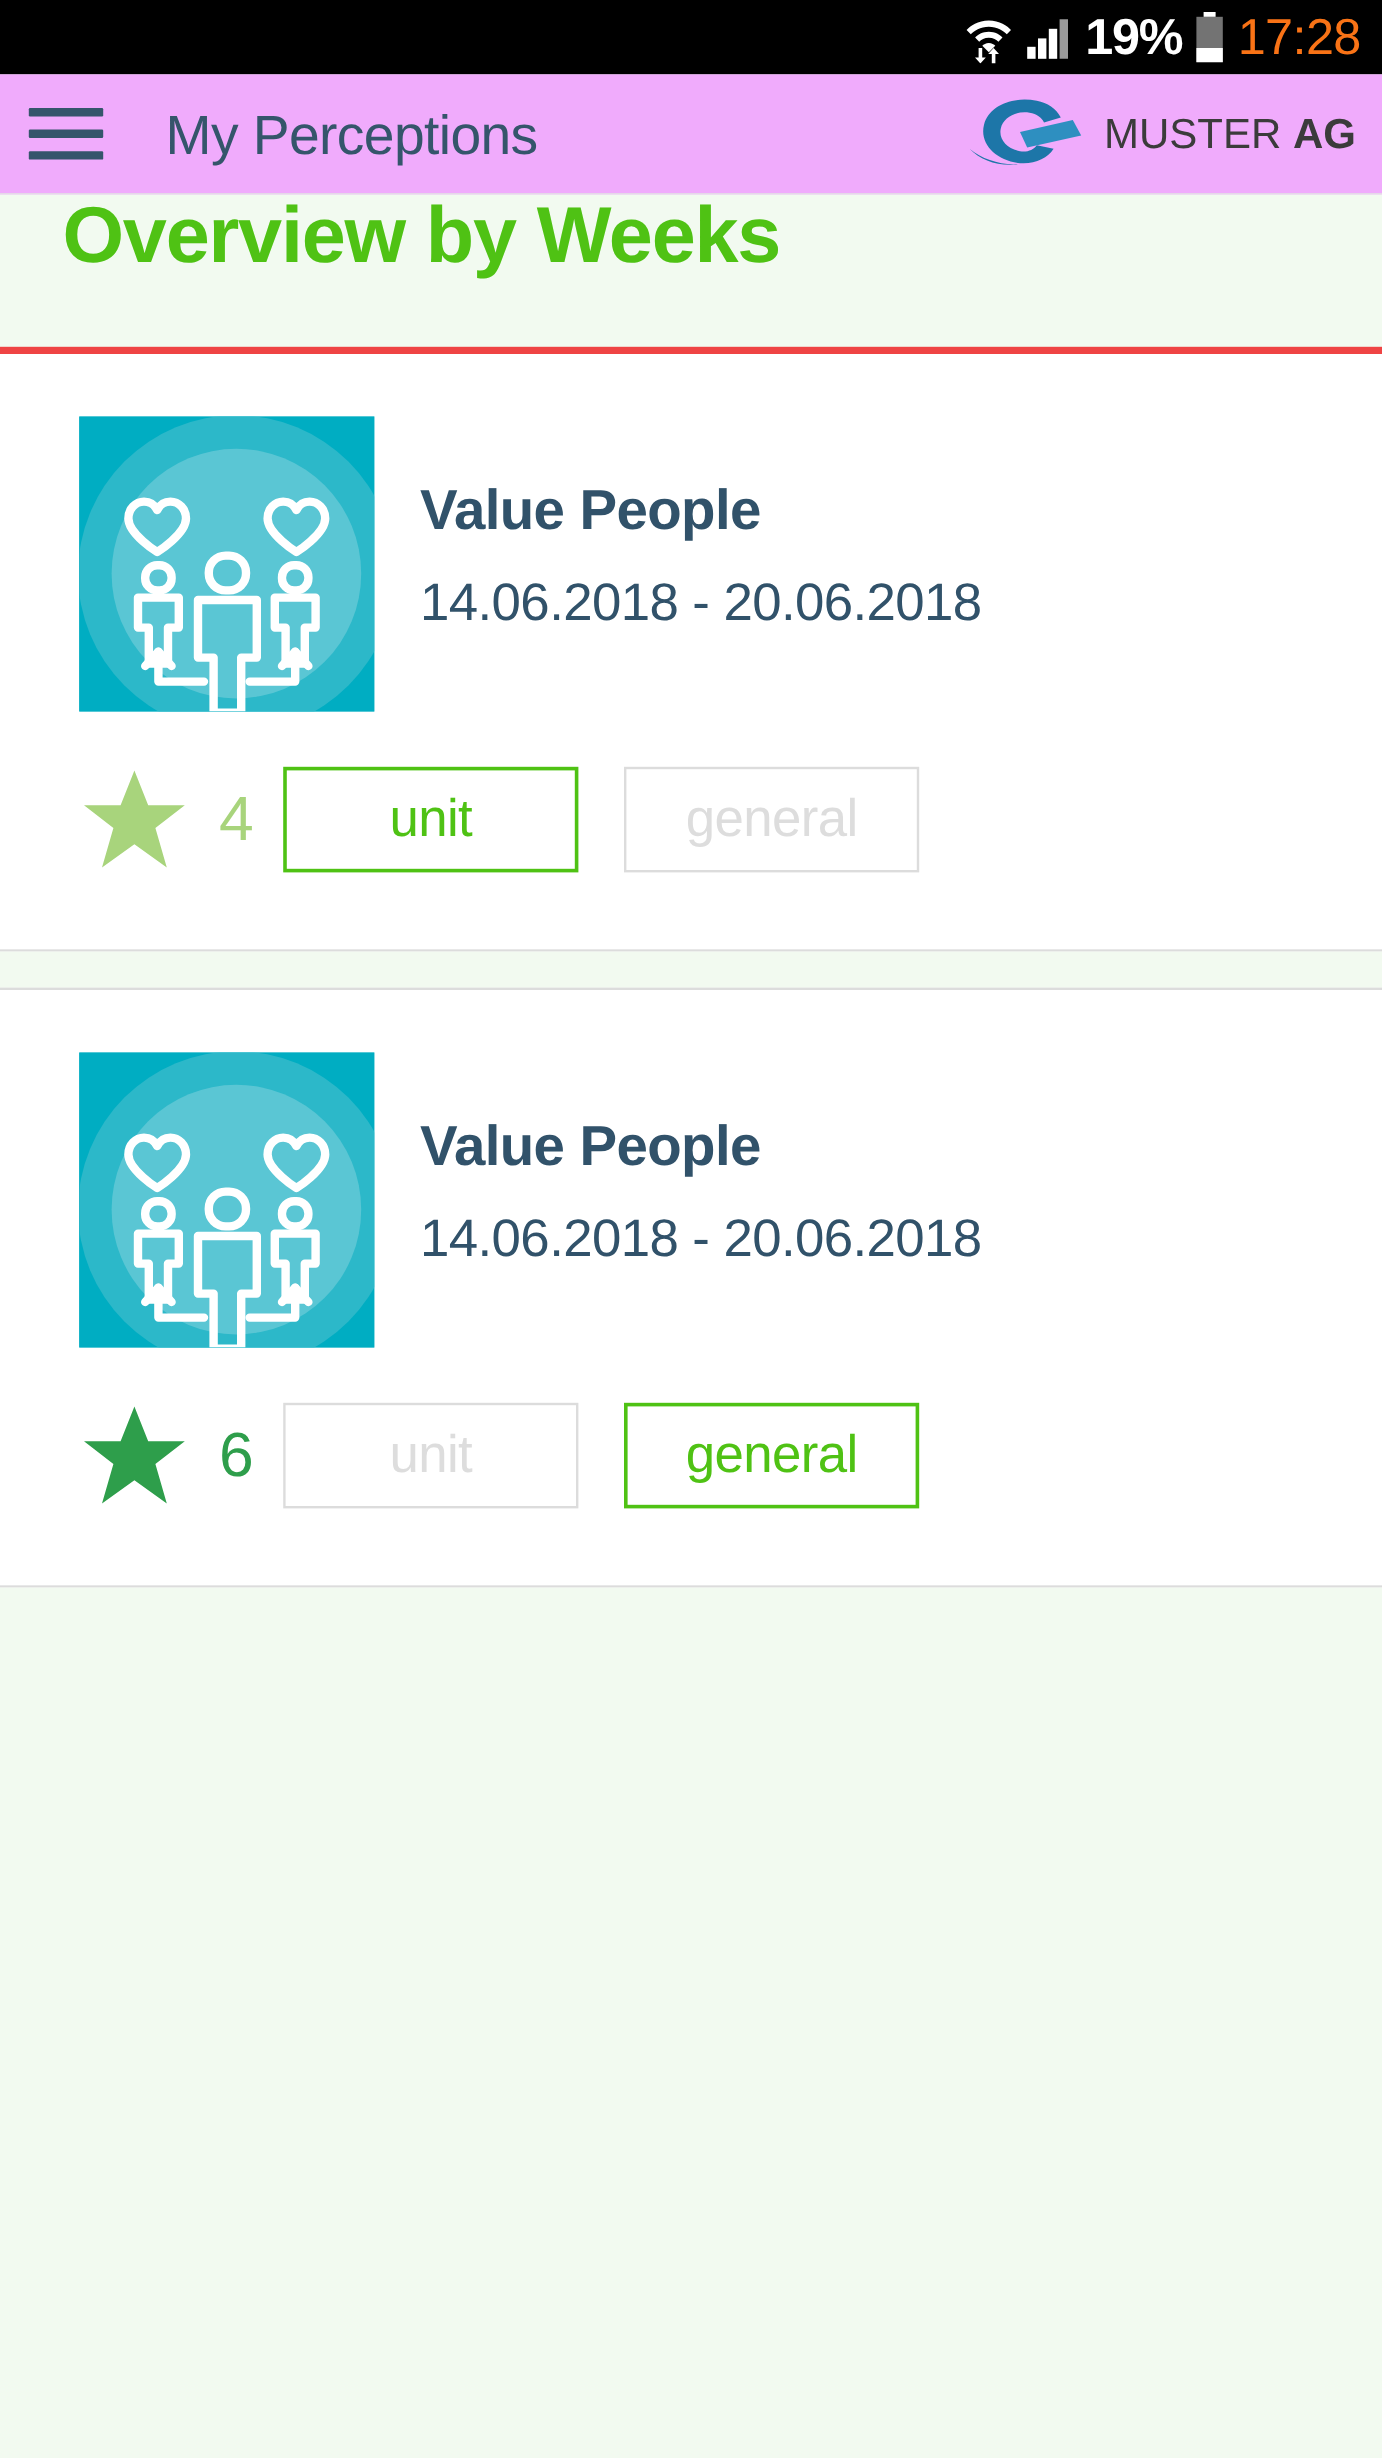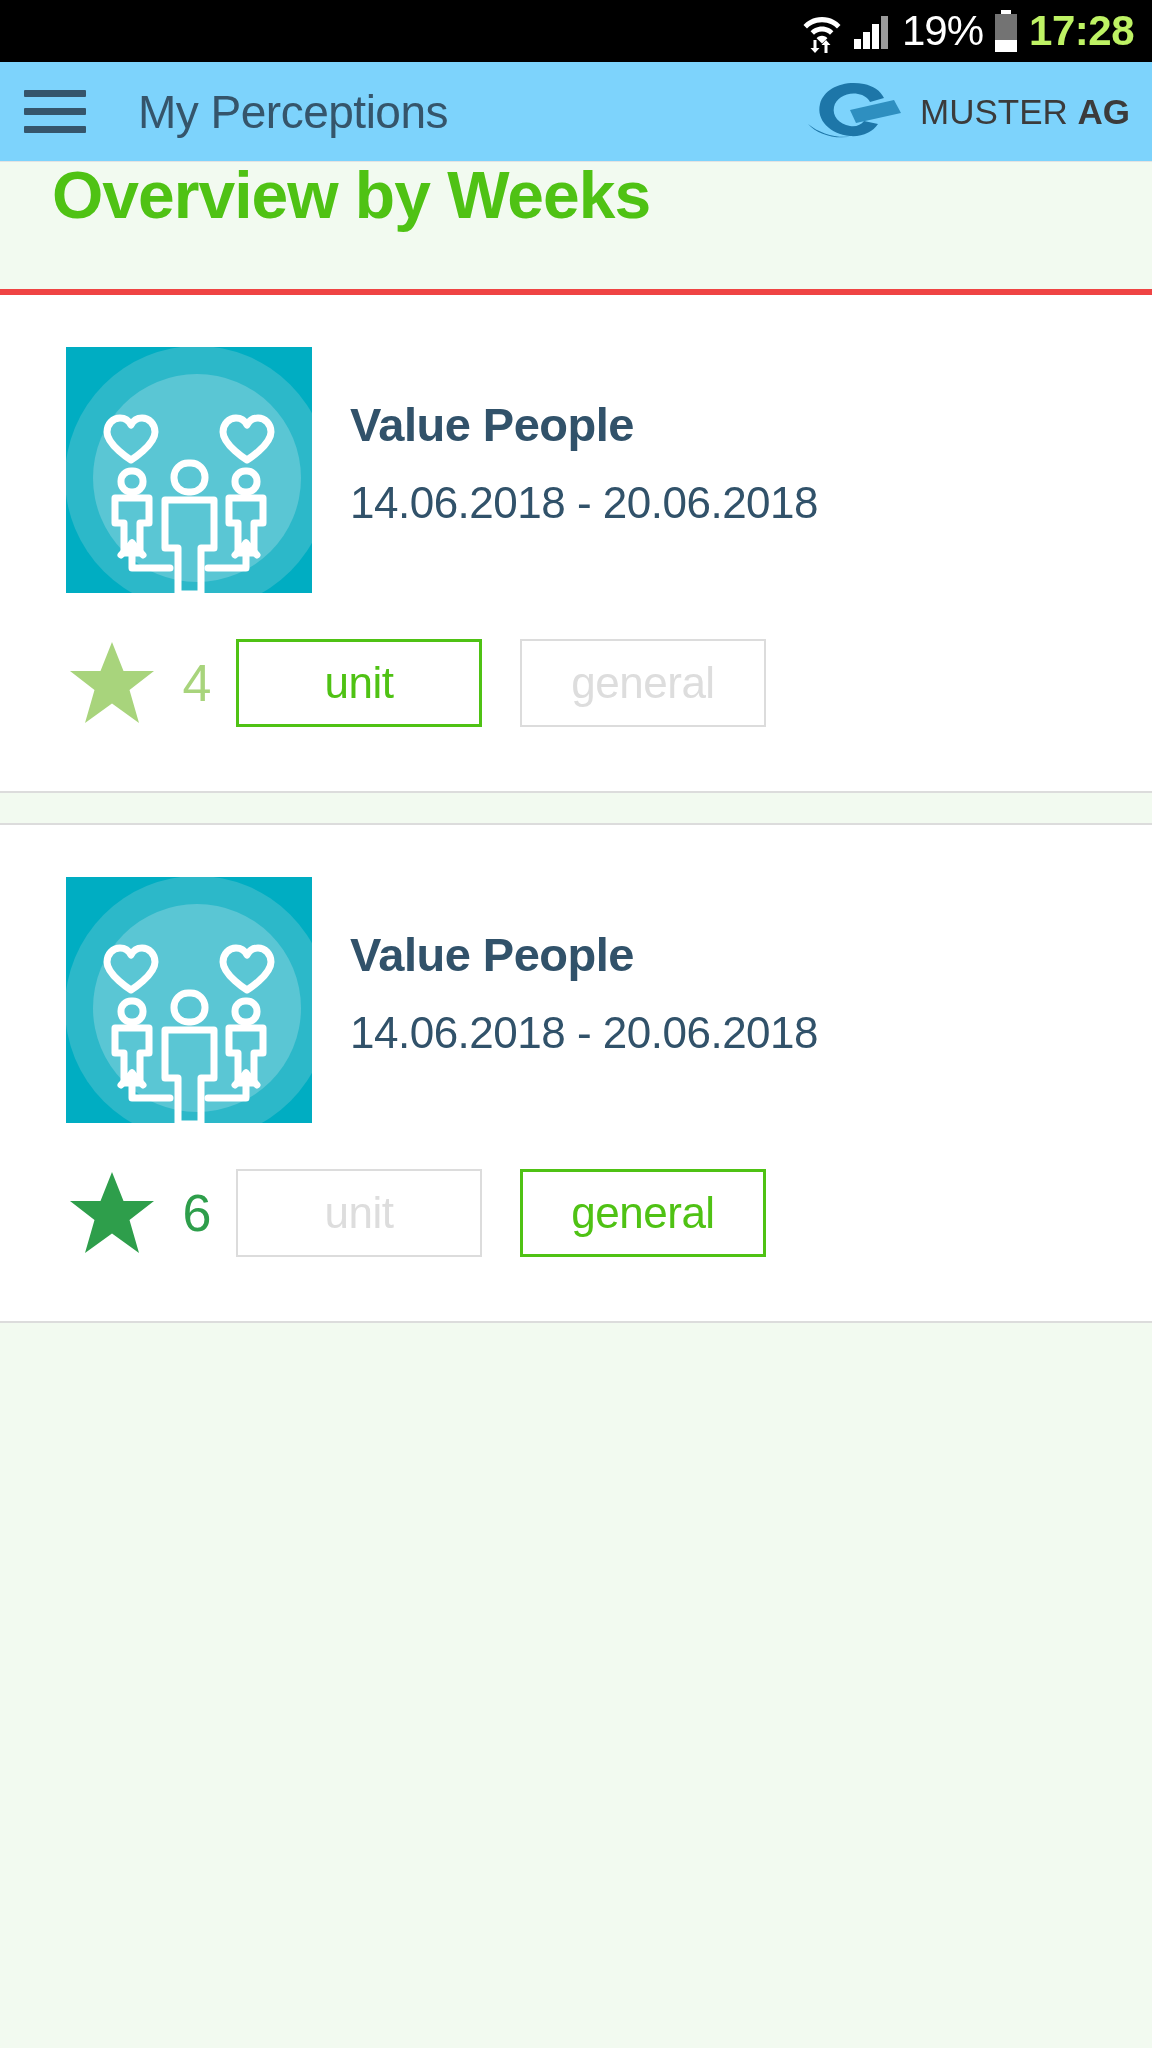--- a/index.html
+++ b/index.html
@@ -13,32 +13,32 @@
 
   
   .statusbar{
     height:62px; background:#000000;
     display:flex; align-items:center; justify-content:flex-end;
     padding-right:18px; gap:10px;
   }
   .sb-wifi{ position:relative; width:40px; height:44px; display:block; }
   .sb-signal{ display:block; width:40px; height:40px; }
   .sb-pct{
-    color:#ffffff; font-size:42px; font-weight:400;
+    color:#ffffff; font-size:42px; font-weight:700;
     letter-spacing:-1px; line-height:1;
   }
   .sb-batt{ display:block; width:26px; height:42px; }
   .sb-time{
-    color:#bef264; font-size:42px; font-weight:700;
+    color:#f97316; font-size:42px; font-weight:400;
     letter-spacing:-0.5px; line-height:1;
   }
 
   
   .appbar{
-    height:100px; background:#7dd3fc;
+    height:100px; background:#f0abfc;
     display:flex; align-items:center;
     border-bottom:1px solid #e3e3e3;
     position:relative;
   }
   .hamburger{
     width:62px; margin-left:24px;
     display:flex; flex-direction:column; justify-content:center; gap:11px;
     cursor:pointer;
   }
   .hamburger span{

